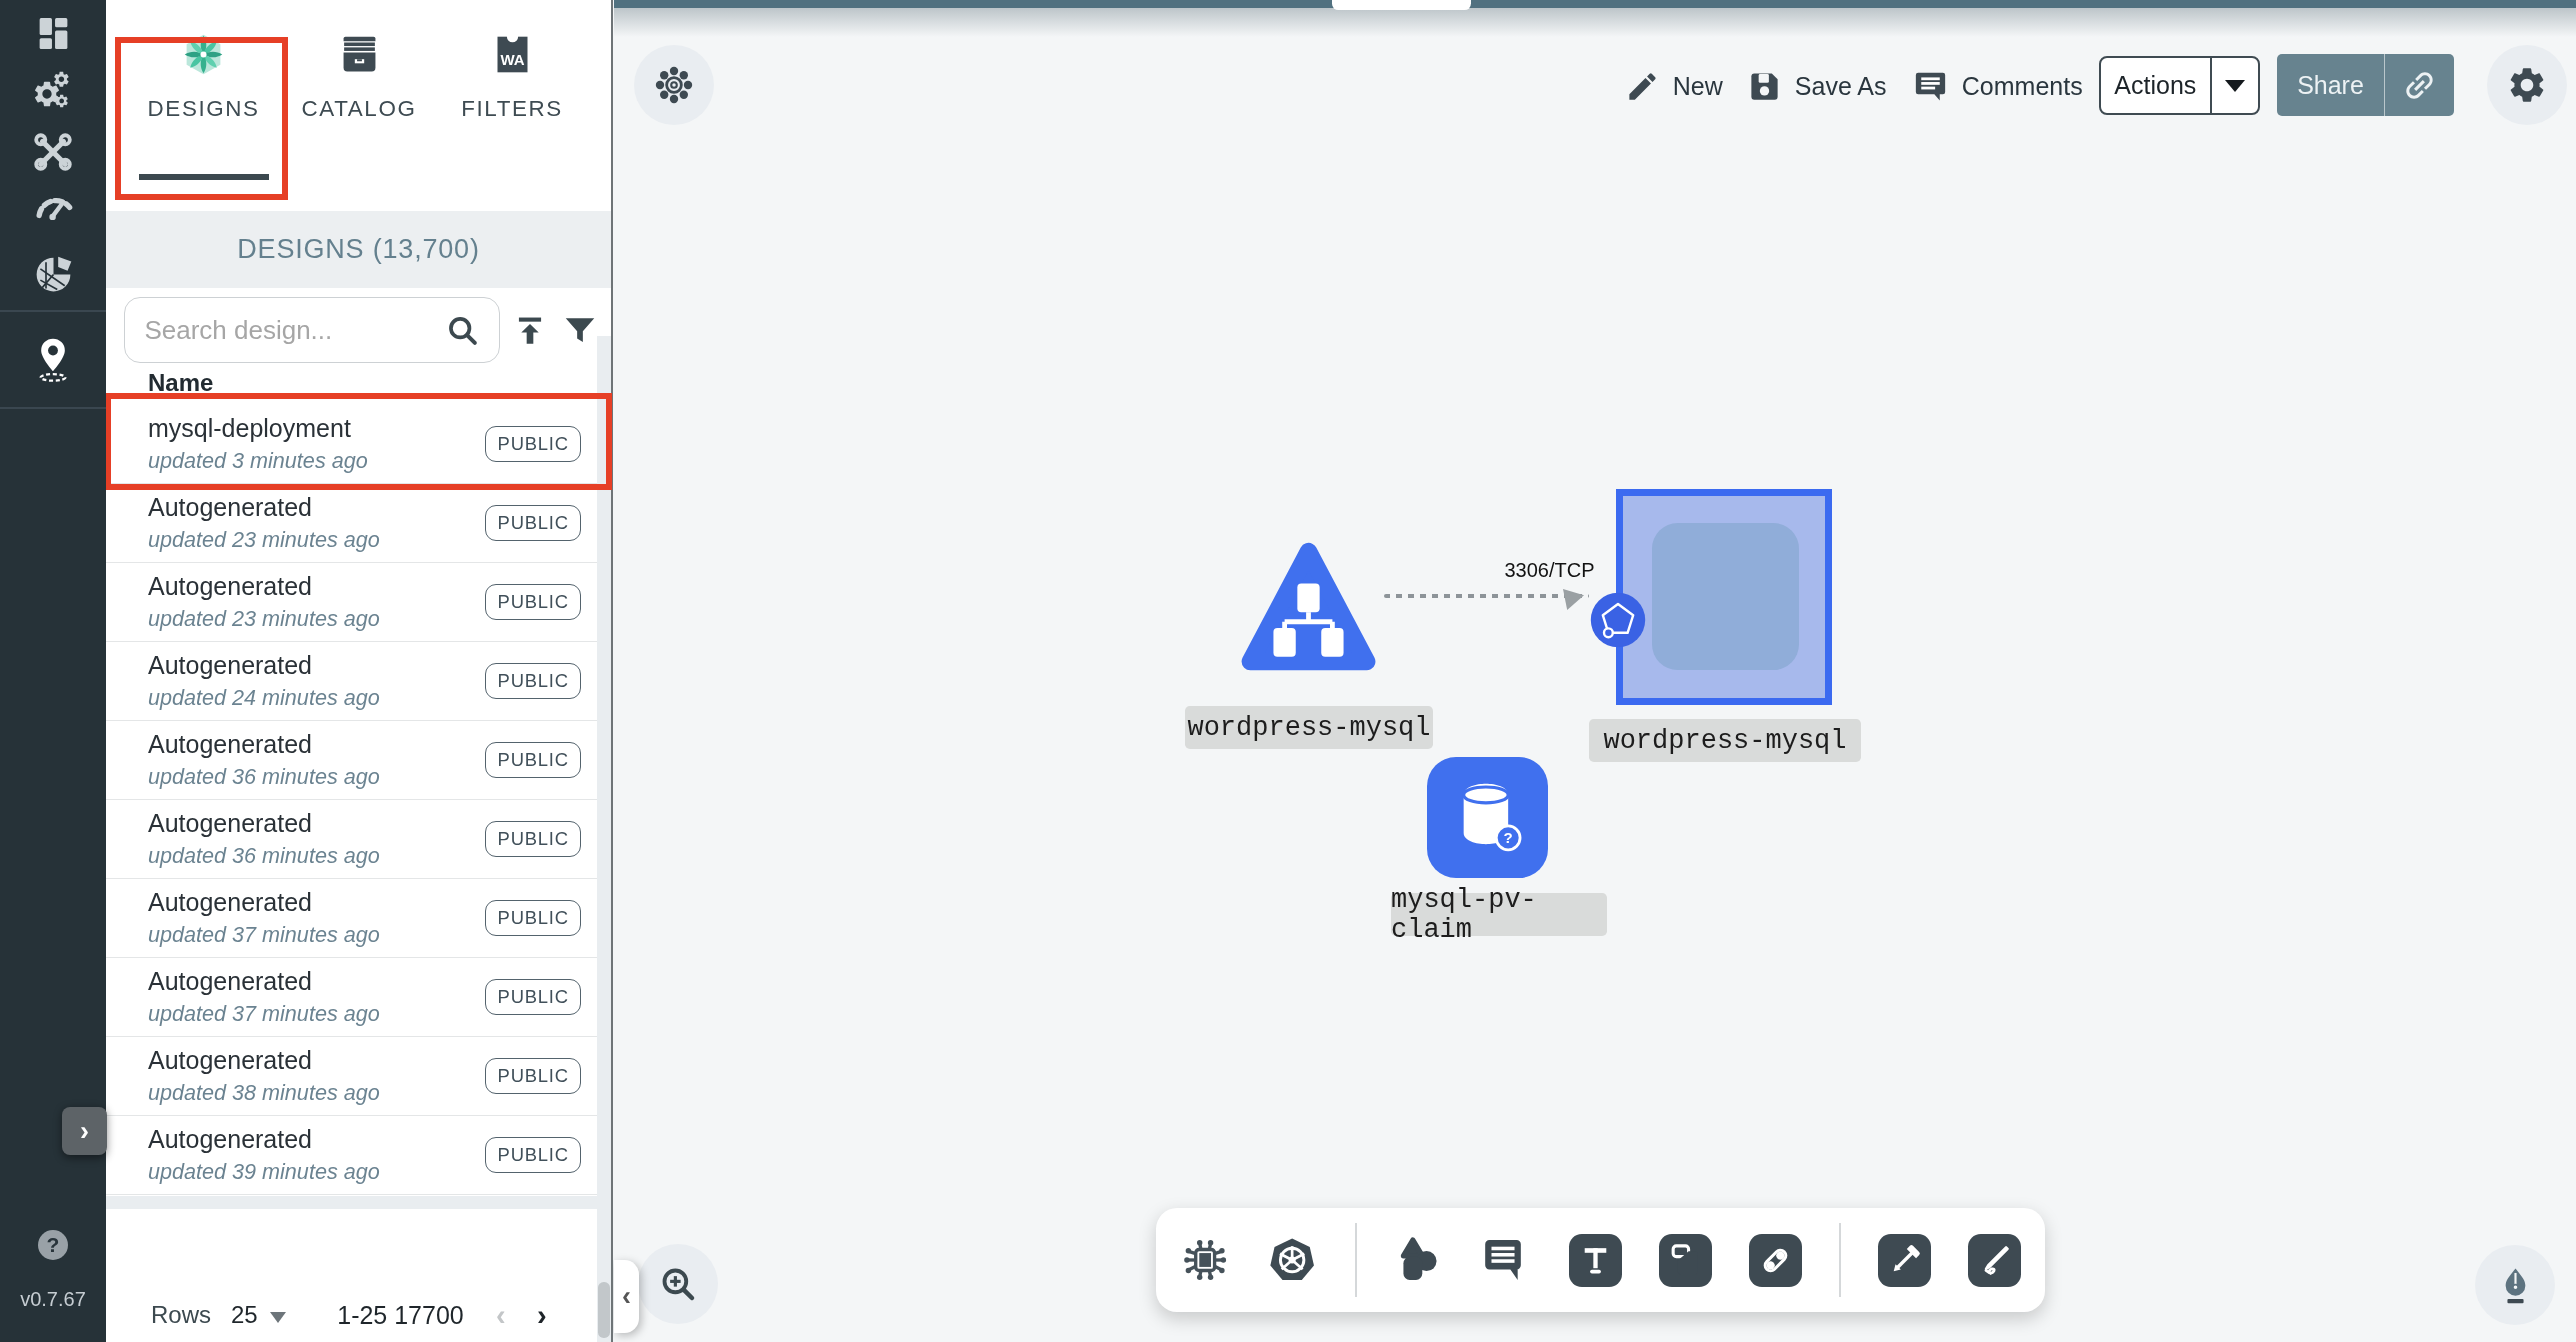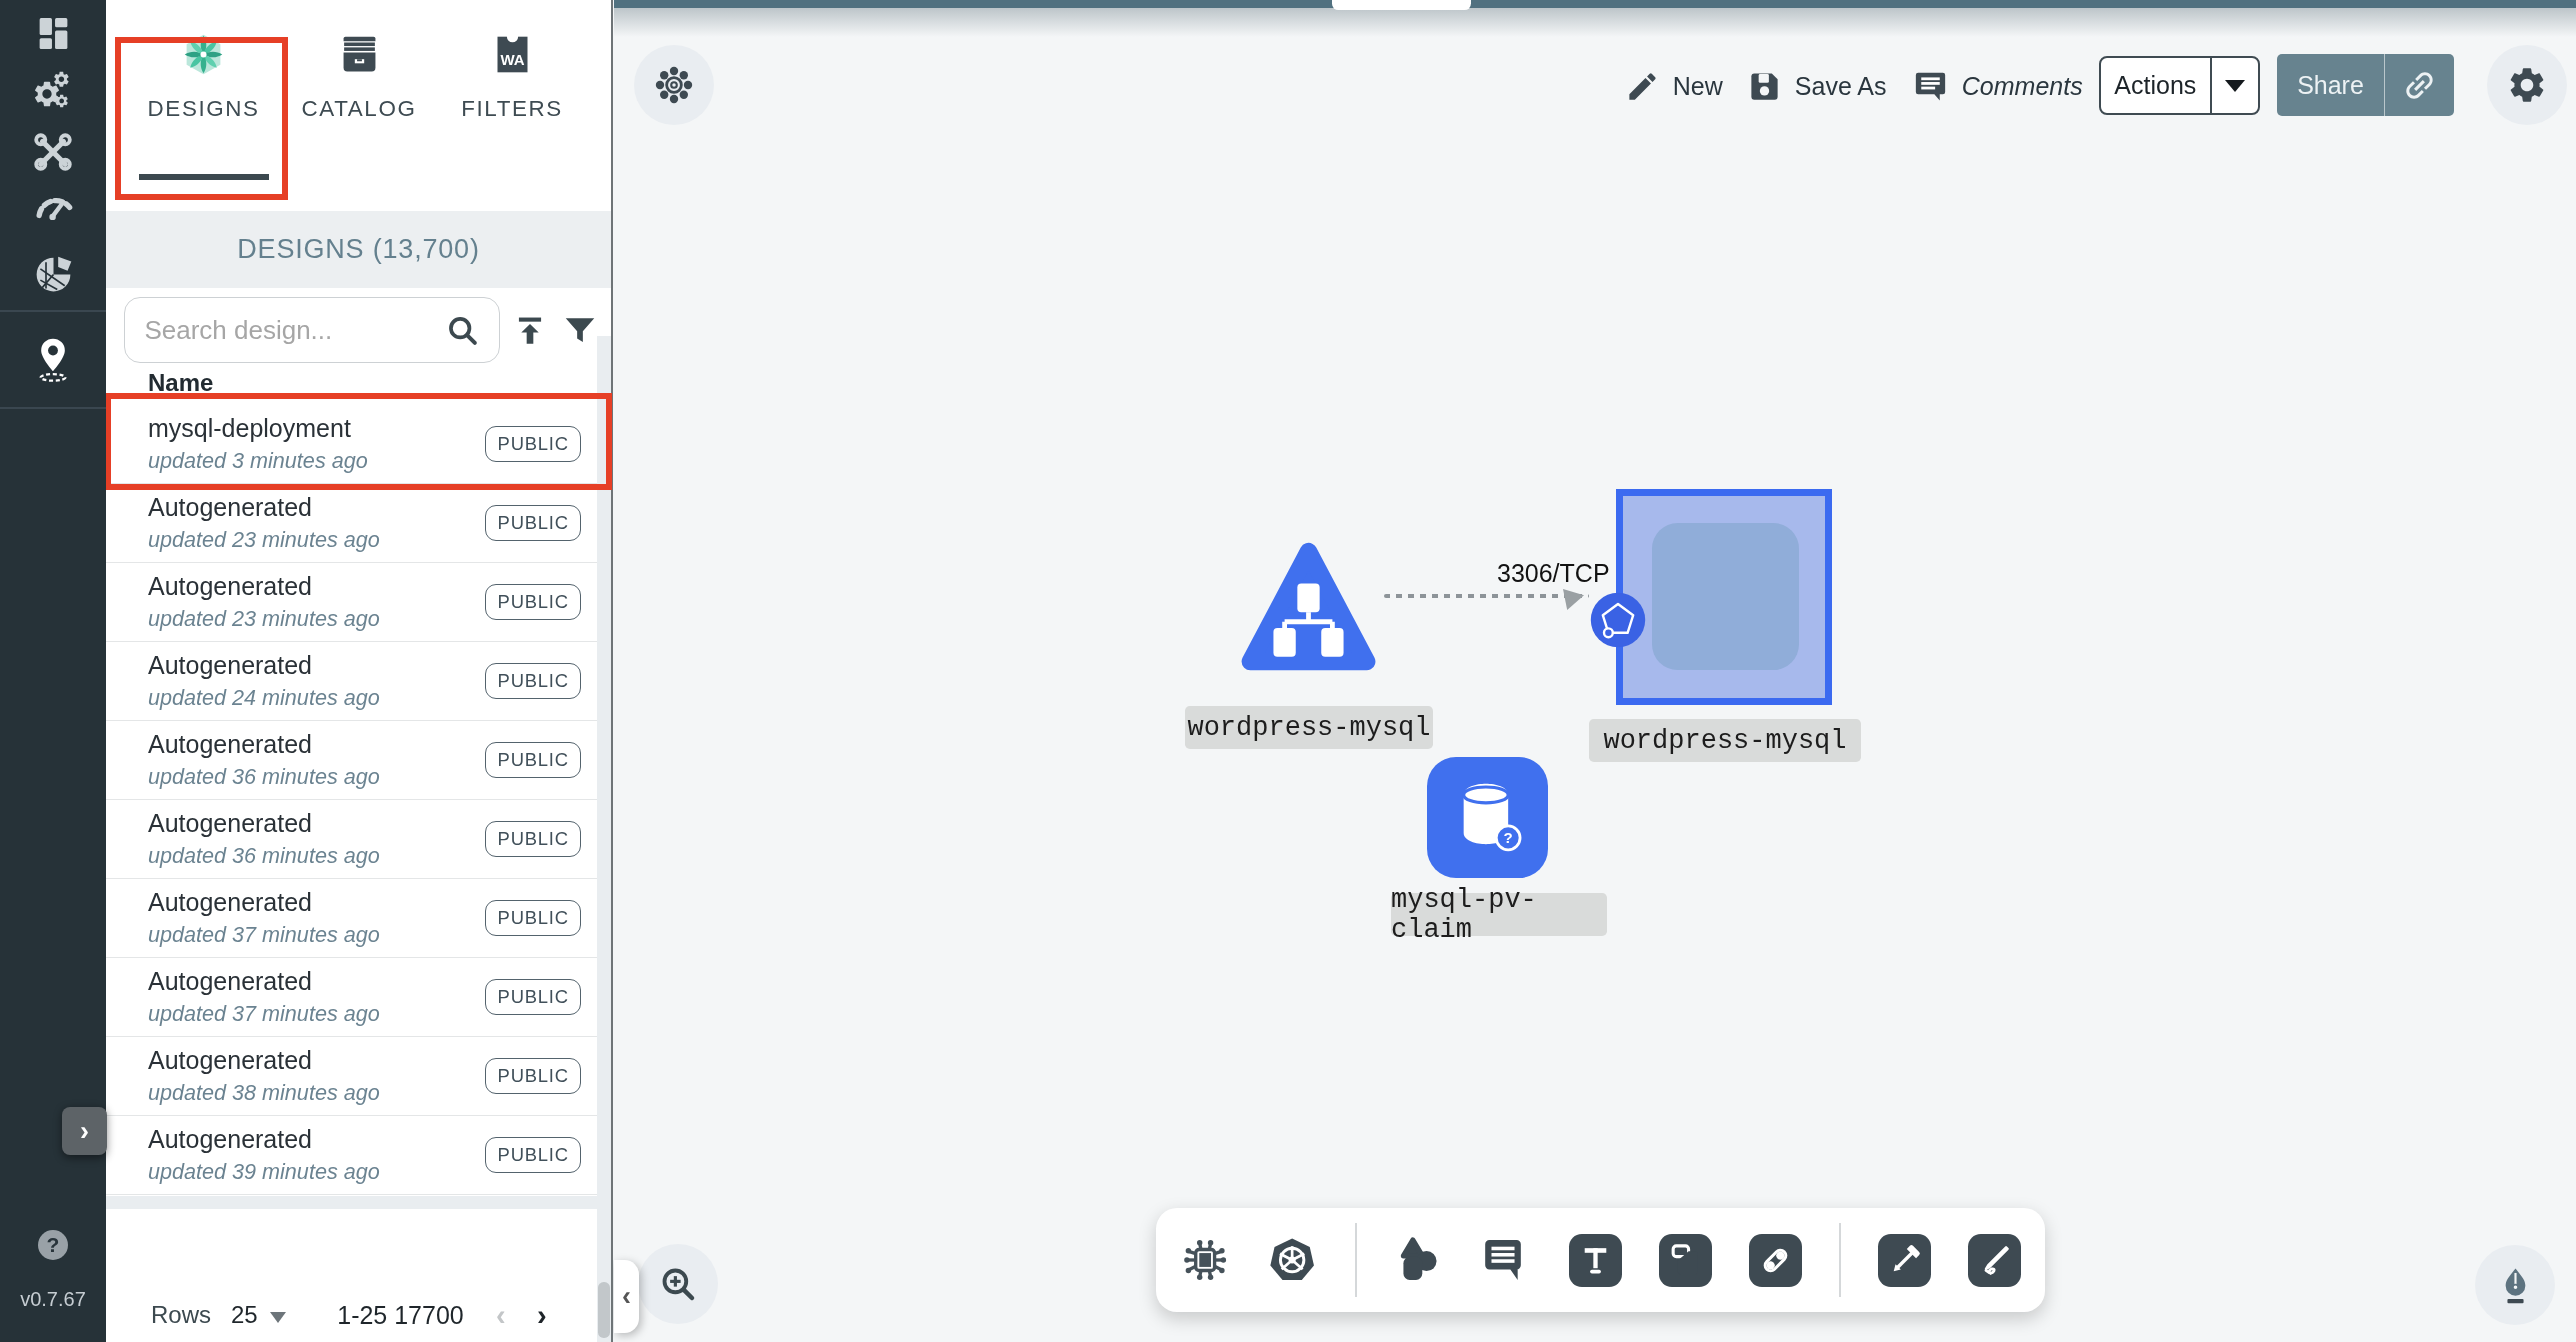--- a/index.html
+++ b/index.html
@@ -85,21 +85,21 @@
   .share-link { flex:1; border-left:1.6px solid rgba(255,255,255,.55); display:flex; align-items:center; justify-content:center; }
 
   
   .nlabel { position:absolute; background:#d9dbda; border-radius:4.8px; display:flex; align-items:center;
     justify-content:center; font-size:27px; color:#1d1d1d;font-family:Liberation Mono, monospace; }
   .square-node { position:absolute; left:1002px; top:489px; width:216px; height:216px; background:#a7b9ec;
     border:7.2px solid #3b6af0; }
   .square-inner { position:absolute; left:29px; top:27px; width:147px; height:147px; border-radius:25.6px; background:#90add9; }
   .edge-dotted { position:absolute; left:770px; top:594px; width:205px; height:4px; border-radius:2.4px;
     background:repeating-linear-gradient(90deg,#8d9499 0 5.6px, transparent 5.6px 12px); }
-  .edge-label { position:absolute; left:883px; top:559px; width:105px; text-align:center; font-size:25px;
+  .edge-label { position:absolute; left:883px; top:559px; width:105px; text-align:center; font-size:20px;
     font-weight:500; color:#121212; }
   .edge-pointer { position:absolute; left:949px; top:589px; width:21px; height:21px; background:#9aa0a3;
     clip-path:polygon(0 0, 100% 30%, 20% 100%); }
   .port-badge { position:absolute; left:976px; top:592px; width:56px; height:56px; }
   .pv-node { position:absolute; left:813px; top:757px; width:121px; height:121px; border-radius:29px; background:#4070ee;
     display:flex; align-items:center; justify-content:center; }
 
   
   .dock { position:absolute; left:542px; top:1208px; width:889px; height:104px; background:#ffffff; border-radius:21px;
     box-shadow:0 6.4px 17.6px rgba(0,0,0,.18); display:flex; align-items:center; padding:0 24px; gap:37px; }
@@ -418,21 +418,21 @@
 
   <div class="tb-item" style="left:1133px;">
     <svg width="35" height="35" viewBox="0 0 24 24">
       <path fill="#3e4a52" d="M17 3H5a2 2 0 0 0-2 2v14a2 2 0 0 0 2 2h14a2 2 0 0 0 2-2V7l-4-4z"></path>
       <rect x="8" y="3.5" width="7" height="6" rx="1" fill="#f4f6f7"></rect>
       <circle cx="12" cy="15" r="3.2" fill="#f4f6f7"></circle>
     </svg>
     <span class="tb-label">Save As</span>
   </div>
 
-  <div class="tb-item" style="left:1298px;font-style:italic;">
+  <div class="tb-item" style="left:1298px;">
     <svg width="37" height="37" viewBox="0 0 24 24">
       <path fill="#3e4a52" d="M4 3h16a1.5 1.5 0 0 1 1.5 1.5v11A1.5 1.5 0 0 1 20 17h-5.5L18 21v-4H4a1.5 1.5 0 0 1-1.5-1.5v-11A1.5 1.5 0 0 1 4 3z"></path>
       <g stroke="#ffffff" stroke-width="1.8">
           <line x1="6" y1="7" x2="18" y2="7"></line>
           <line x1="6" y1="10" x2="18" y2="10"></line>
           <line x1="6" y1="13" x2="15" y2="13"></line>
         </g>
     </svg>
     <span class="tb-label">Comments</span>
   </div>

